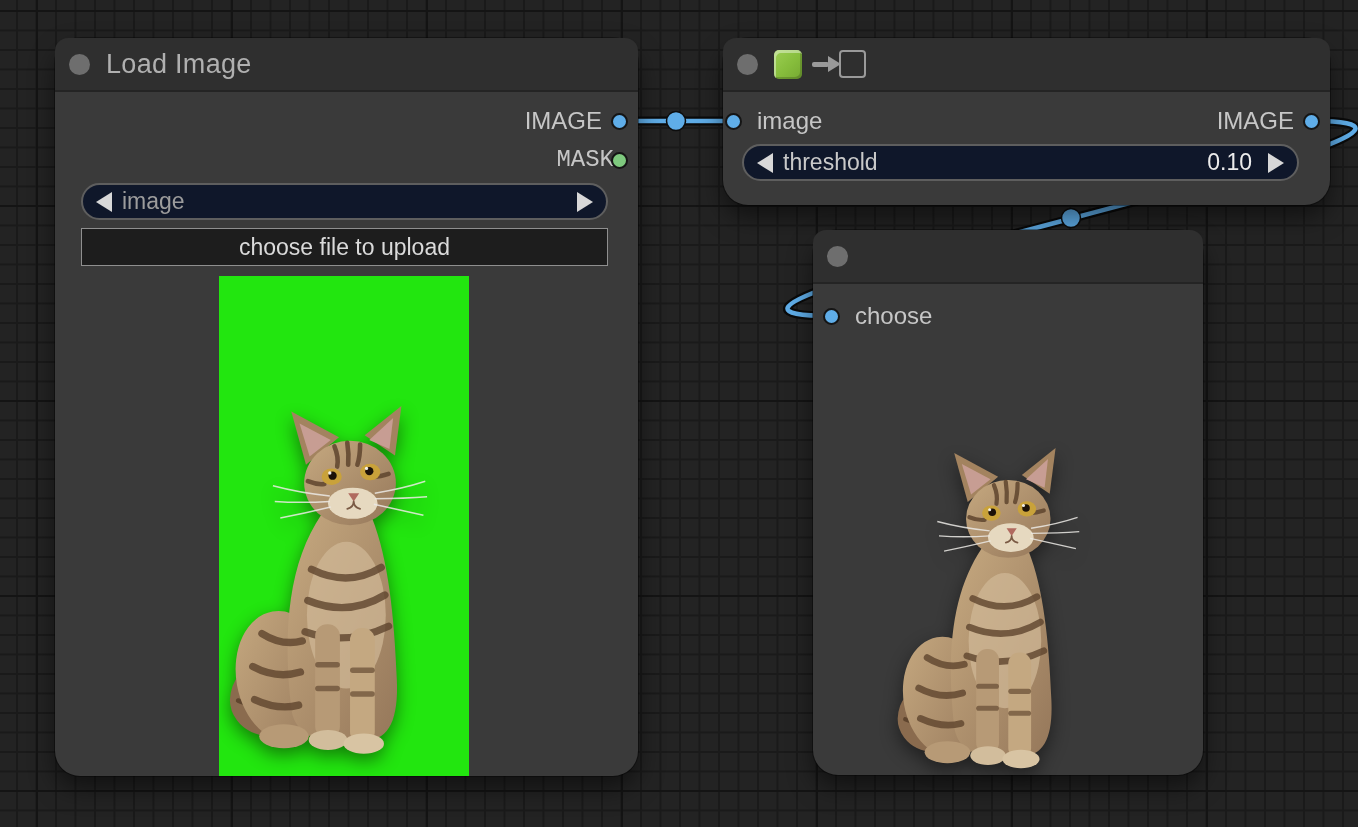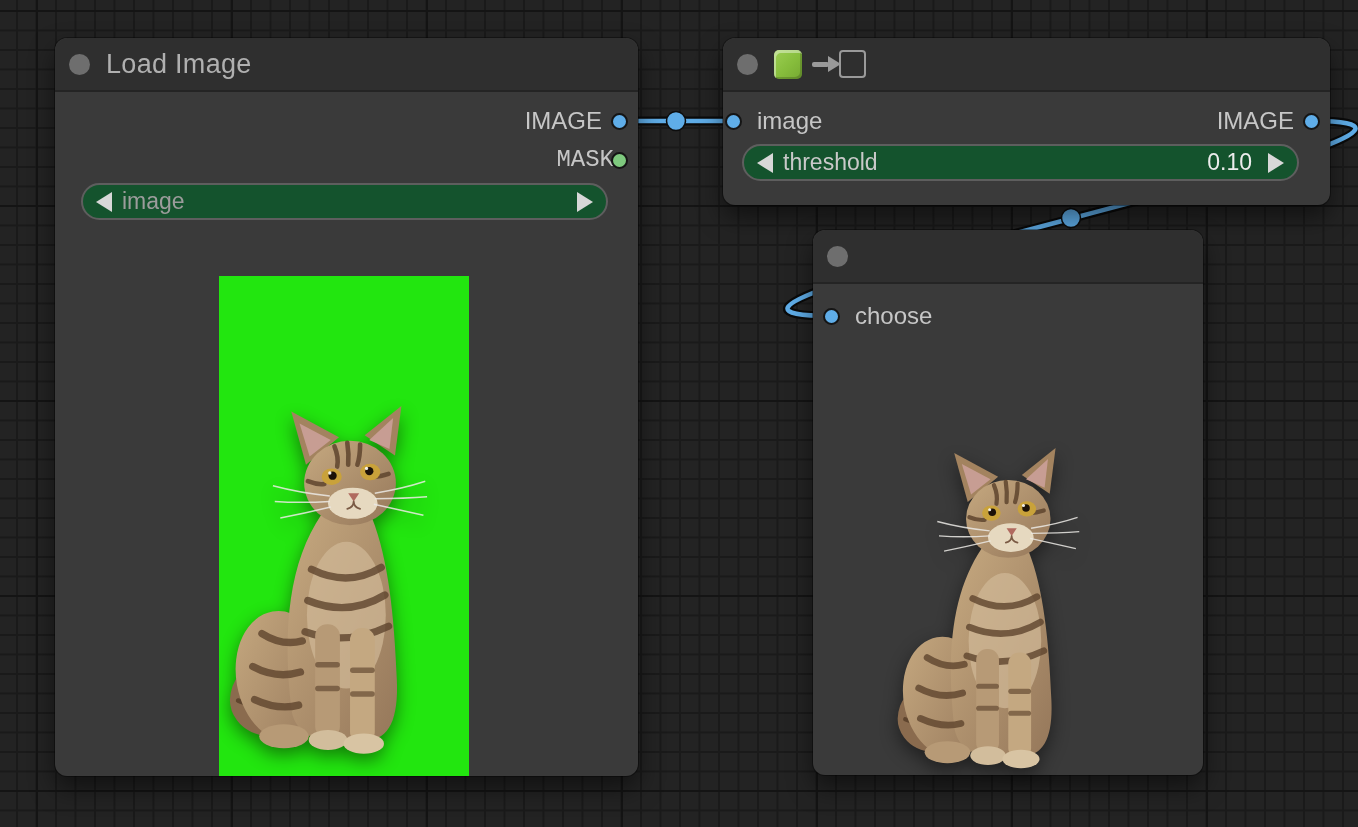--- a/index.html
+++ b/index.html
@@ -18,21 +18,21 @@
   }
 
   
   .wire-layer { position:absolute; left:0; top:0; z-index:1; }
   .wire-outline { fill:none; stroke:#0a0a0a; stroke-width:9; stroke-linecap:round; }
   .wire { fill:none; stroke:#5fade8; stroke-width:4.5; stroke-linecap:round; }
   .wire-dot { fill:#5fade8; stroke:#0d0d0d; stroke-width:1.5; }
 
   
   .node {
-    position:absolute; z-index:2; background:#3a3a3a; border-radius:12px;
+    position:absolute; z-index:2; background:#3a3a3a; border-radius:25px;
     box-shadow: 0 0 0 1px rgba(0,0,0,.35), 0 12px 24px rgba(0,0,0,.5);
   }
   .titlebar {
     height:54px; background:#2f2f2f; border-radius:13px 13px 0 0;
     border-bottom:2px solid #242424;
     display:flex; align-items:center; padding:0 14px; gap:16px;
   }
   .collapse-dot { width:21px; height:21px; border-radius:50%; background:#6e6e6e; flex:0 0 auto; }
   .node-title { font-size:27px; color:#b0b0b0; white-space:nowrap; letter-spacing:.3px; }
 
@@ -41,21 +41,21 @@
     border:2px solid #151515;
   }
   .port-blue  { background:#5fade8; }
   .port-green { background:#7ec97e; }
 
   .slot-label { position:absolute; font-size:24px; line-height:32px; color:#c6c6c6; white-space:nowrap; }
   .slot-label.out { text-align:right; }
 
   
   .pill {
-    position:absolute; height:37px; background:#14532d;
+    position:absolute; height:37px; background:#0f172a;
     border:2px solid #5e5e5e; border-radius:19px;
     display:flex; align-items:center; padding:0 13px;
   }
   .tri { width:0; height:0; flex:0 0 auto; }
   .tri-left  { border-top:10px solid transparent; border-bottom:10px solid transparent; border-right:16px solid #d8d8d8; }
   .tri-right { border-top:10px solid transparent; border-bottom:10px solid transparent; border-left:16px solid #d8d8d8; }
   .widget-label { font-size:23px; color:#9c9c9c; margin-left:10px; white-space:nowrap; }
   .widget-label.bright { color:#c9c9c9; }
   .combo-value {
     position:absolute; left:40px; right:40px; text-align:center;
@@ -191,20 +191,21 @@
 
     <span class="slot-label out" style="right:24px; top:106px;font-family:Liberation Mono, monospace;">MASK</span>
     <span class="port port-green" style="left:556px; top:114px;"></span>
 
     <div class="pill" style="left:26px; top:145px; width:527px;">
       <span class="tri tri-left"></span>
       <span class="widget-label">image</span>
       <span class="tri tri-right" style="margin-left:auto;"></span>
     </div>
 
+    <button class="upload-btn" style="left:26px; top:190px; width:527px; height:38px;">choose file to upload</button>
 
     <div class="img-frame green-bg" style="left:164px; top:238px; width:250px; height:500px;">
       <svg class="cat-svg" style="left:8px; top:130px; width:202px; height:367px;" viewBox="0 0 220 400">
         <use href="#cat"></use>
       </svg>
     </div>
   </div>
 
   <div class="node" style="left:723px; top:38px; width:607px; height:167px;">
     <div class="titlebar">

